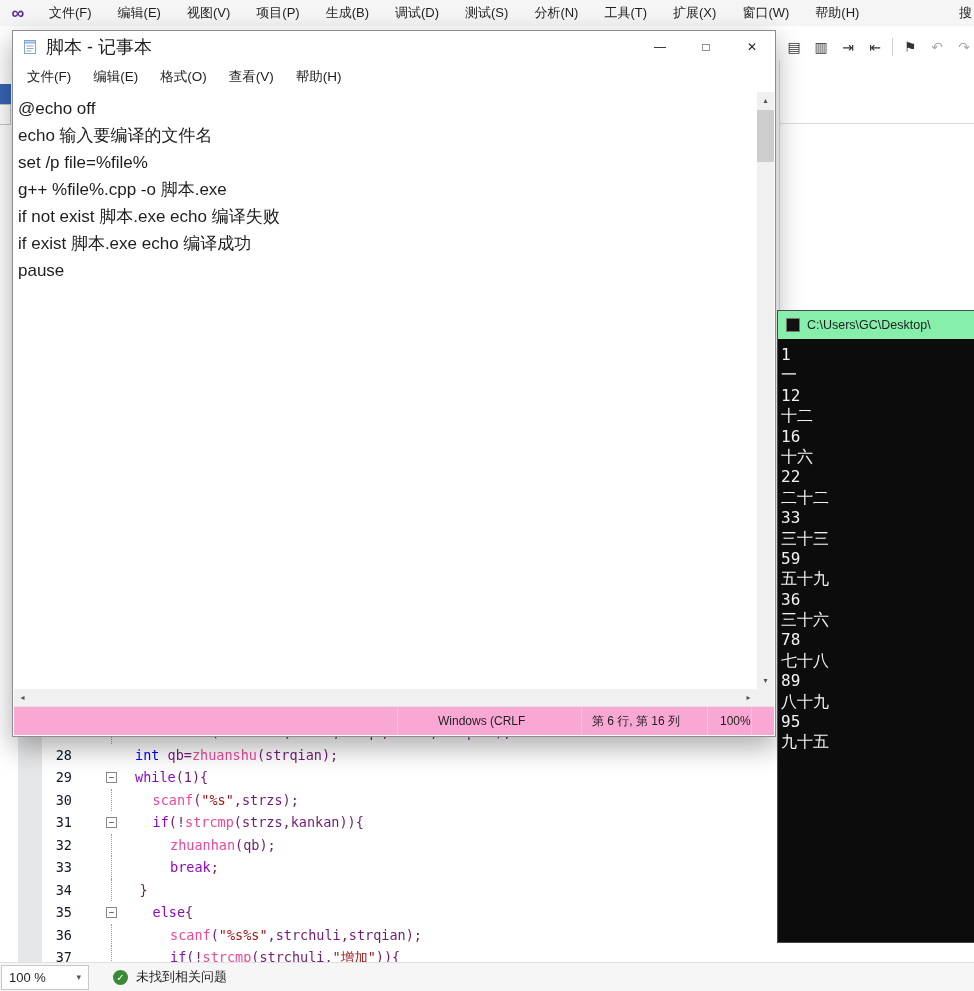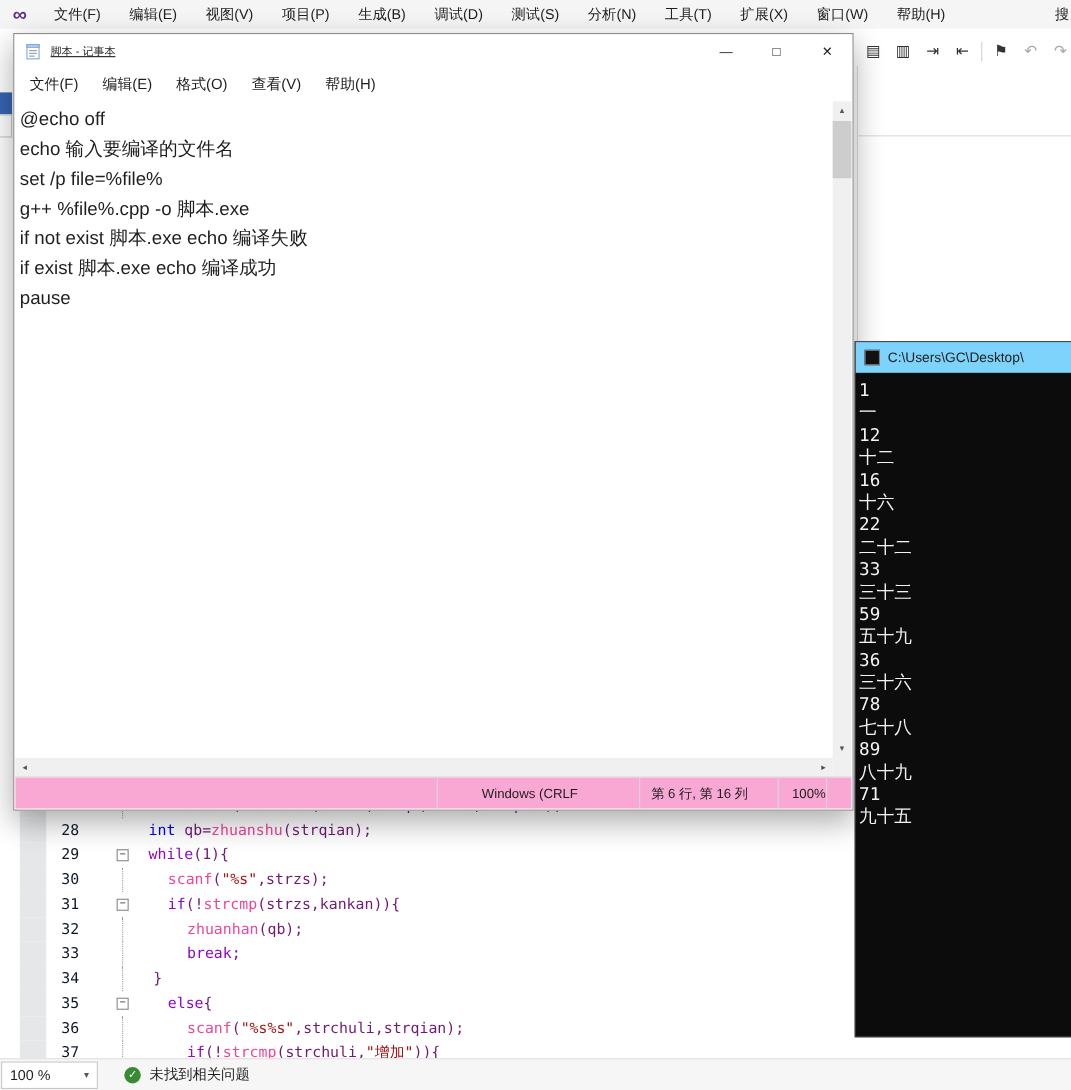--- a/index.html
+++ b/index.html
@@ -53,21 +53,21 @@
   .zoom-caret{ margin-left:auto; font-size:9px; color:#555; }
   .health{ display:flex; align-items:center; gap:8px; margin-left:24px; }
   .health-icon{ width:15px; height:15px; border-radius:50%; background:#388a34; color:#fff;
     font-size:10px; line-height:15px; text-align:center; }
 
   
   .notepad{ position:absolute; left:12px; top:30px; width:764px; height:707px; background:#fff;
     border:1px solid #8d8d8d; box-shadow:0 10px 26px rgba(0,0,0,0.33); z-index:10; }
   .np-titlebar{ height:31px; display:flex; align-items:center; padding-left:9px; }
   .np-icon{ width:16px; height:16px; }
-  .np-title{ font-size:10px; margin-left:8px;text-decoration:underline; }
+  .np-title{ font-size:18px; margin-left:8px; }
   .np-controls{ margin-left:auto; display:flex; height:100%; }
   .np-ctrl{ width:46px; display:flex; align-items:center; justify-content:center;
     font-size:12px; color:#222; }
   .np-menubar{ height:30px; display:flex; align-items:center; padding-left:14px; gap:22px;
     font-size:13.5px; }
   .np-text{ position:absolute; left:1px; top:61px; right:18px; bottom:47px; overflow:hidden;
     font-size:17px; line-height:27px; padding:3px 0 0 4px; }
   .np-line{ white-space:pre; height:27px; }
   .np-vscroll{ position:absolute; top:61px; right:1px; width:17px; bottom:47px; background:#f0f0f0; }
   .np-scroll-btn{ height:17px; font-size:8px; color:#505050; text-align:center; line-height:17px; }
@@ -83,21 +83,21 @@
   .st-cell + .st-cell{ border-left:1px solid #d7d7d7; }
   .st-cell:nth-child(1){ width:383px; }
   .st-cell:nth-child(2){ width:136px; padding-left:40px; }
   .st-cell:nth-child(3){ width:126px;margin-left:48px; }
   .st-cell:nth-child(4){ width:44px; padding-left:12px; }
   .st-cell:nth-child(5){ flex:1; }
 
   
   .console{ position:absolute; left:777px; top:310px; width:198px; height:633px; z-index:20;
     background:#0c0c0c; border:1px solid #4a4a4a; }
-  .con-titlebar{ height:28px; background:#7dd3fc; display:flex; align-items:center;
+  .con-titlebar{ height:28px; background:#86efac; display:flex; align-items:center;
     padding-left:8px; gap:7px; }
   .con-icon{ width:14px; height:14px; background:#111; border:1px solid #777; flex:0 0 14px; }
   .con-title{ font-size:12.5px; white-space:nowrap; overflow:hidden; }
   .con-body{ position:absolute; top:28px; left:0; right:0; bottom:0; background:#0c0c0c;
     color:#f2f2f2; font-family:"DejaVu Sans Mono","Liberation Mono",monospace;
     font-size:16px; padding:6px 0 0 3px; overflow:hidden; }
   .console-line{ height:20.4px; line-height:20.4px; white-space:pre; }
 </style>
 </head>
 <body>
@@ -321,18 +321,18 @@
         <div class="console-line">33</div>
         <div class="console-line">三十三</div>
         <div class="console-line">59</div>
         <div class="console-line">五十九</div>
         <div class="console-line">36</div>
         <div class="console-line">三十六</div>
         <div class="console-line">78</div>
         <div class="console-line">七十八</div>
         <div class="console-line">89</div>
         <div class="console-line">八十九</div>
-        <div class="console-line">71</div>
+        <div class="console-line">95</div>
         <div class="console-line">九十五</div>
       </div>
   </div>
 
 </div>
 
 </body></html>

